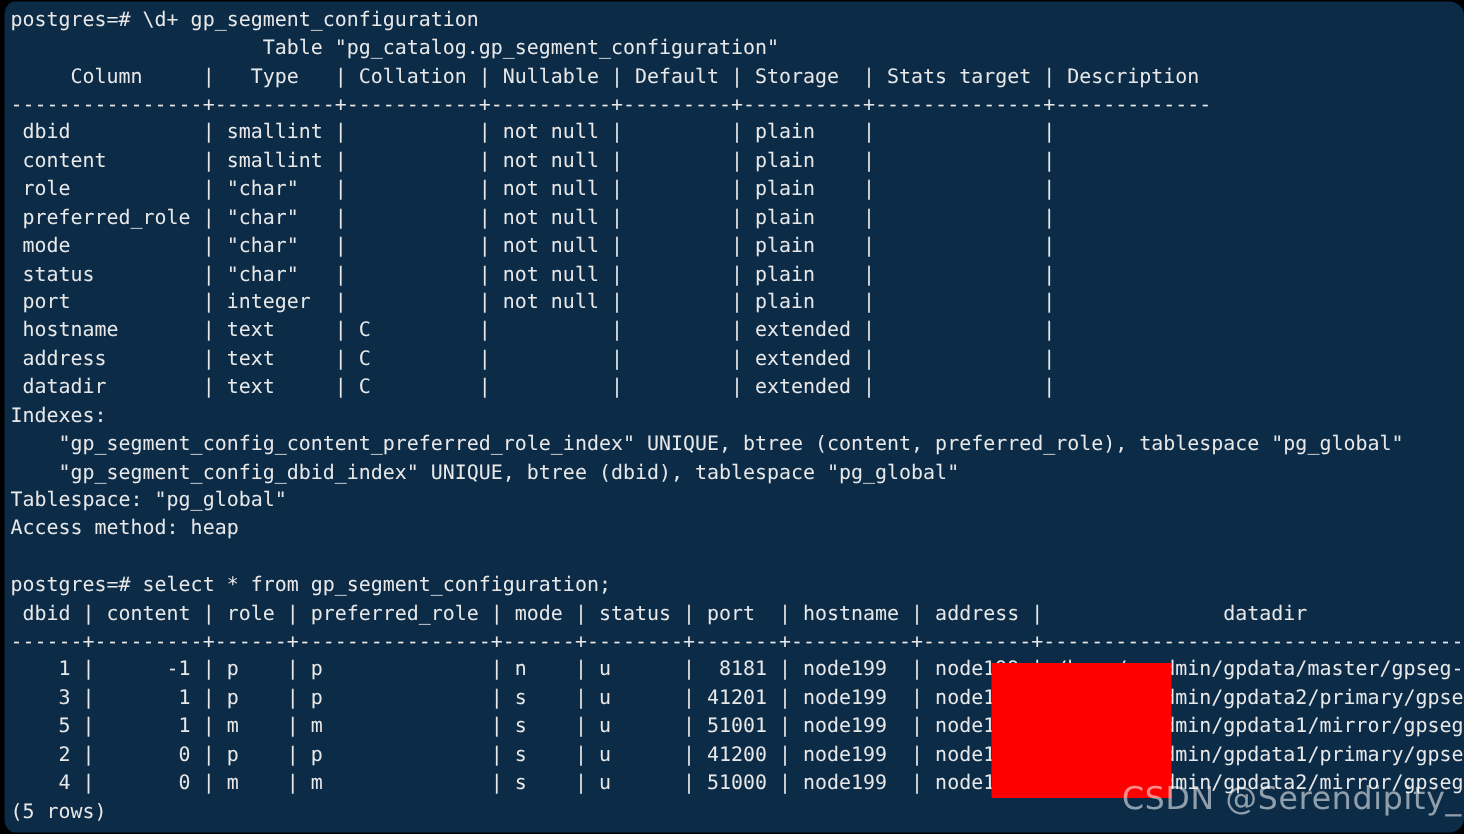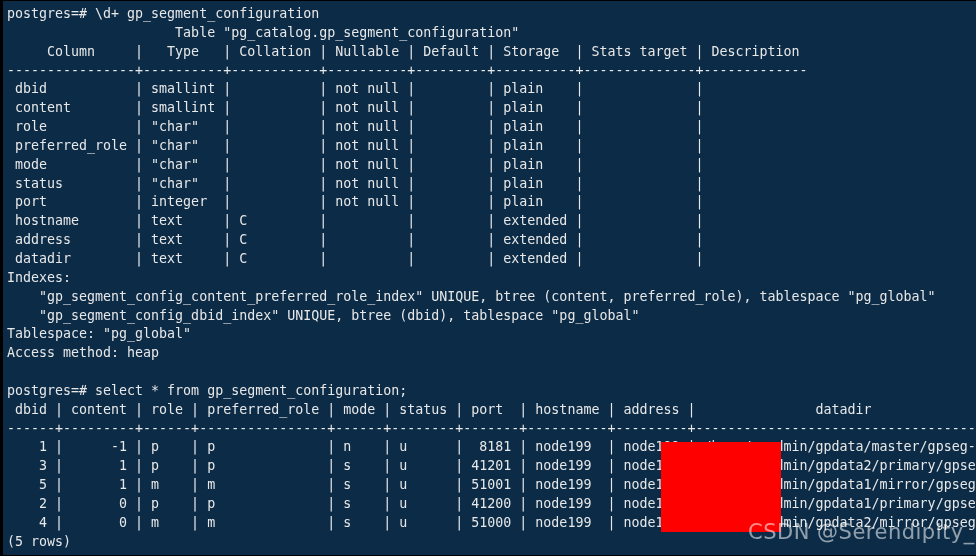--- a/index.html
+++ b/index.html
@@ -10,20 +10,21 @@
   #terminal {
     position: relative;
     width: 976px;
     height: 556px;
     background: #0b2b47;
     overflow: hidden;
     box-sizing: border-box;
     border-left: 3px solid #000000;
     border-top: 1px solid #000000;
     border-bottom: 1px solid #000000;
+    border-radius: 10px;
   }
   #screen {
     position: absolute;
     left: 0;
     top: 0;
     padding: 4px 0 0 4px;
     font-family: "DejaVu Sans Mono", "Liberation Mono", monospace;
     font-size: 13.3px;
     line-height: 18.85px;
     color: #e8e8e8;

